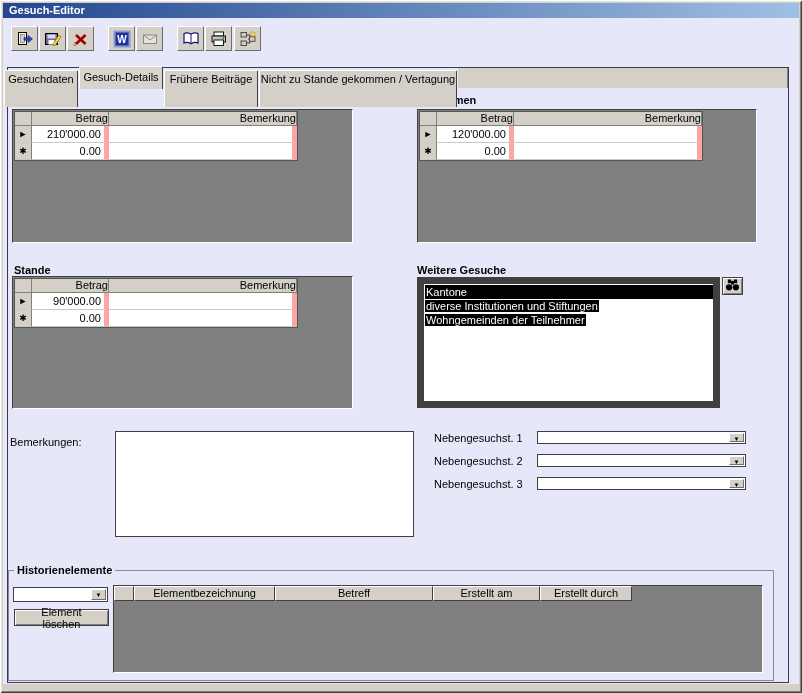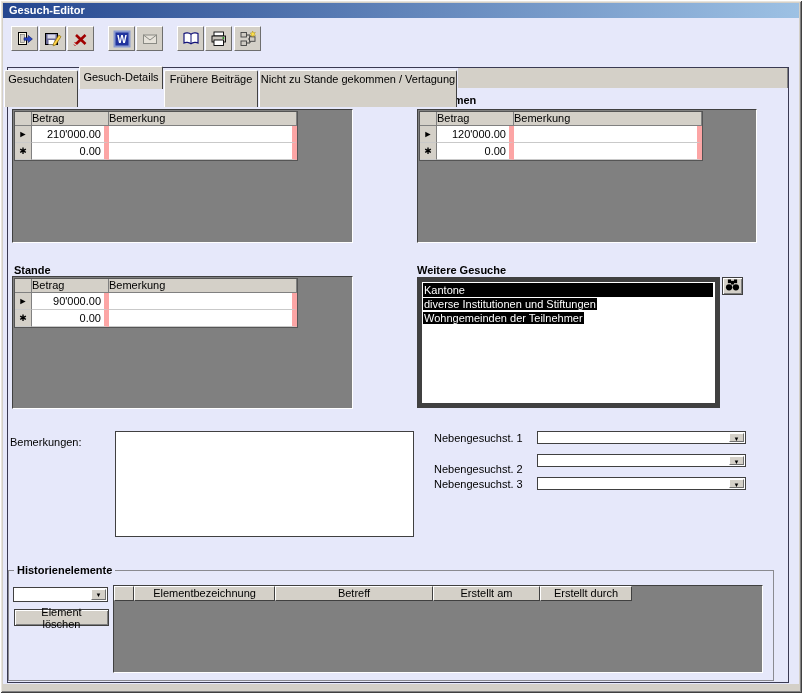--- a/index.html
+++ b/index.html
@@ -33,32 +33,32 @@
   .plainlabel{position:absolute;font-size:11px;color:#000;height:13px;line-height:13px;}
 
   
   .graypanel{position:absolute;background:#808080;box-sizing:border-box;
         border:1px solid;border-color:#404040 #ffffff #ffffff #404040;}
 
   
   .sheet{position:absolute;background:#fff;border:1px solid #555;font-size:11px;color:#000;}
   .shrow{display:flex;}
   .shrow.h .c{height:14px;background:#d4d0c8;border-right:1px solid #808080;border-bottom:1px solid #808080;
-        text-align:left;line-height:13px;}
+        text-align:right;line-height:13px;}
   .shrow.d .c{height:17px;border-right:5px solid #fca5a5;border-bottom:1px solid #c9c9c9;line-height:16px;}
   .c{box-sizing:border-box;}
   .c.sel{width:17px;}
   .c.b{width:77px;}
   .c.m{width:188px;}
   .shrow.d .c.sel{background:#d4d0c8;border-right:1px solid #808080;text-align:center;font-size:9px;}
   .c.num{text-align:right;padding-right:3px;}
 
   
   .listbox{position:absolute;left:417px;top:277px;width:303px;height:131px;background:#fff;
-        border:5px solid #404040;box-sizing:border-box;font-size:11px;line-height:14px;padding:1px 0 0 1px;overflow:hidden;}
+        border:7px solid #404040;box-sizing:border-box;font-size:11px;line-height:14px;padding:1px 0 0 1px;overflow:hidden;}
   .listbox .item span{background:#000;color:#fff;padding:0 1px;}
   .listbox .item.fullw span{display:inline-block;width:288px;}
 
   .smallbtn{position:absolute;background:#d4d0c8;box-sizing:border-box;
         border:1px solid #404040;box-shadow:inset 1px 1px 0 #ffffff, inset -1px -1px 0 #808080;
         display:flex;align-items:center;justify-content:center;font-size:11px;cursor:default;}
 
   
   .textbox{position:absolute;background:#fff;border:1px solid #404040;box-sizing:border-box;
         font-size:11px;color:#000;overflow:hidden;}
@@ -253,21 +253,21 @@
   <div class="plainlabel" style="left:10px;top:436px;">Bemerkungen:</div>
   <div class="textbox" style="left:115px;top:431px;width:299px;height:106px;"></div>
 
   <div class="plainlabel" style="left:434px;top:432px;">Nebengesuchst. 1</div>
   <div class="combo" style="left:537px;top:431px;width:209px;height:13px;">
     <span class="val"></span>
     <span class="cbtn">
         <span class="ar">▼</span>
       </span>
   </div>
-  <div class="plainlabel" style="left:434px;top:455px;margin-top:8px;">Nebengesuchst. 2</div>
+  <div class="plainlabel" style="left:434px;top:455px;">Nebengesuchst. 2</div>
   <div class="combo" style="left:537px;top:454px;width:209px;height:13px;">
     <span class="val"></span>
     <span class="cbtn">
         <span class="ar">▼</span>
       </span>
   </div>
   <div class="plainlabel" style="left:434px;top:478px;">Nebengesuchst. 3</div>
   <div class="combo" style="left:537px;top:477px;width:209px;height:13px;">
     <span class="val"></span>
     <span class="cbtn">

